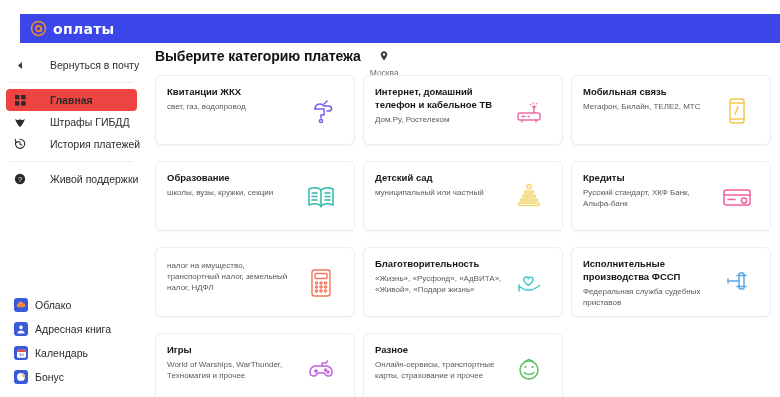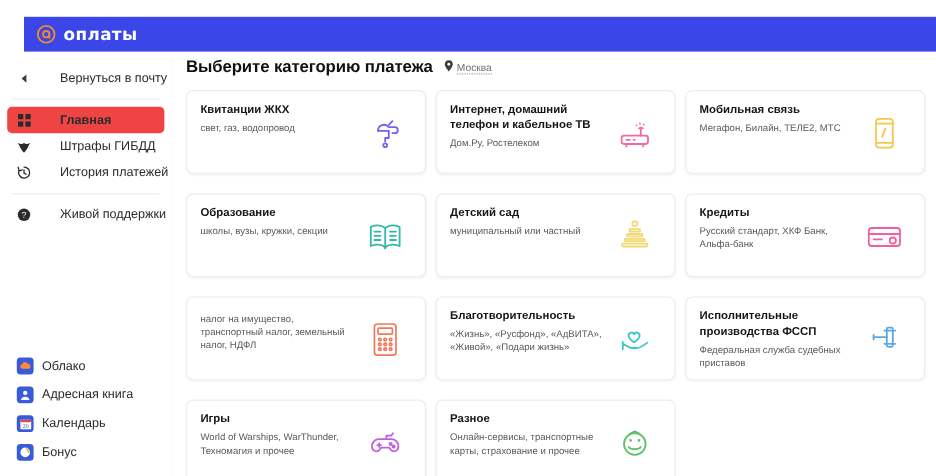--- a/index.html
+++ b/index.html
@@ -148,20 +148,21 @@
     font-size: 14px;
     font-weight: bold;
     color: #111111;
     letter-spacing: -0.1px;
   }
   .city {
     display: flex;
     align-items: center;
     gap: 3px;
     cursor: pointer;
+    flex-direction: column;
   }
   .city-name {
     font-size: 8.5px;
     color: #6f6f6f;
     border-bottom: 1px dotted #a6a6a6;
     line-height: 10px;
   }
 
   .grid {
     margin-top: 4px;

